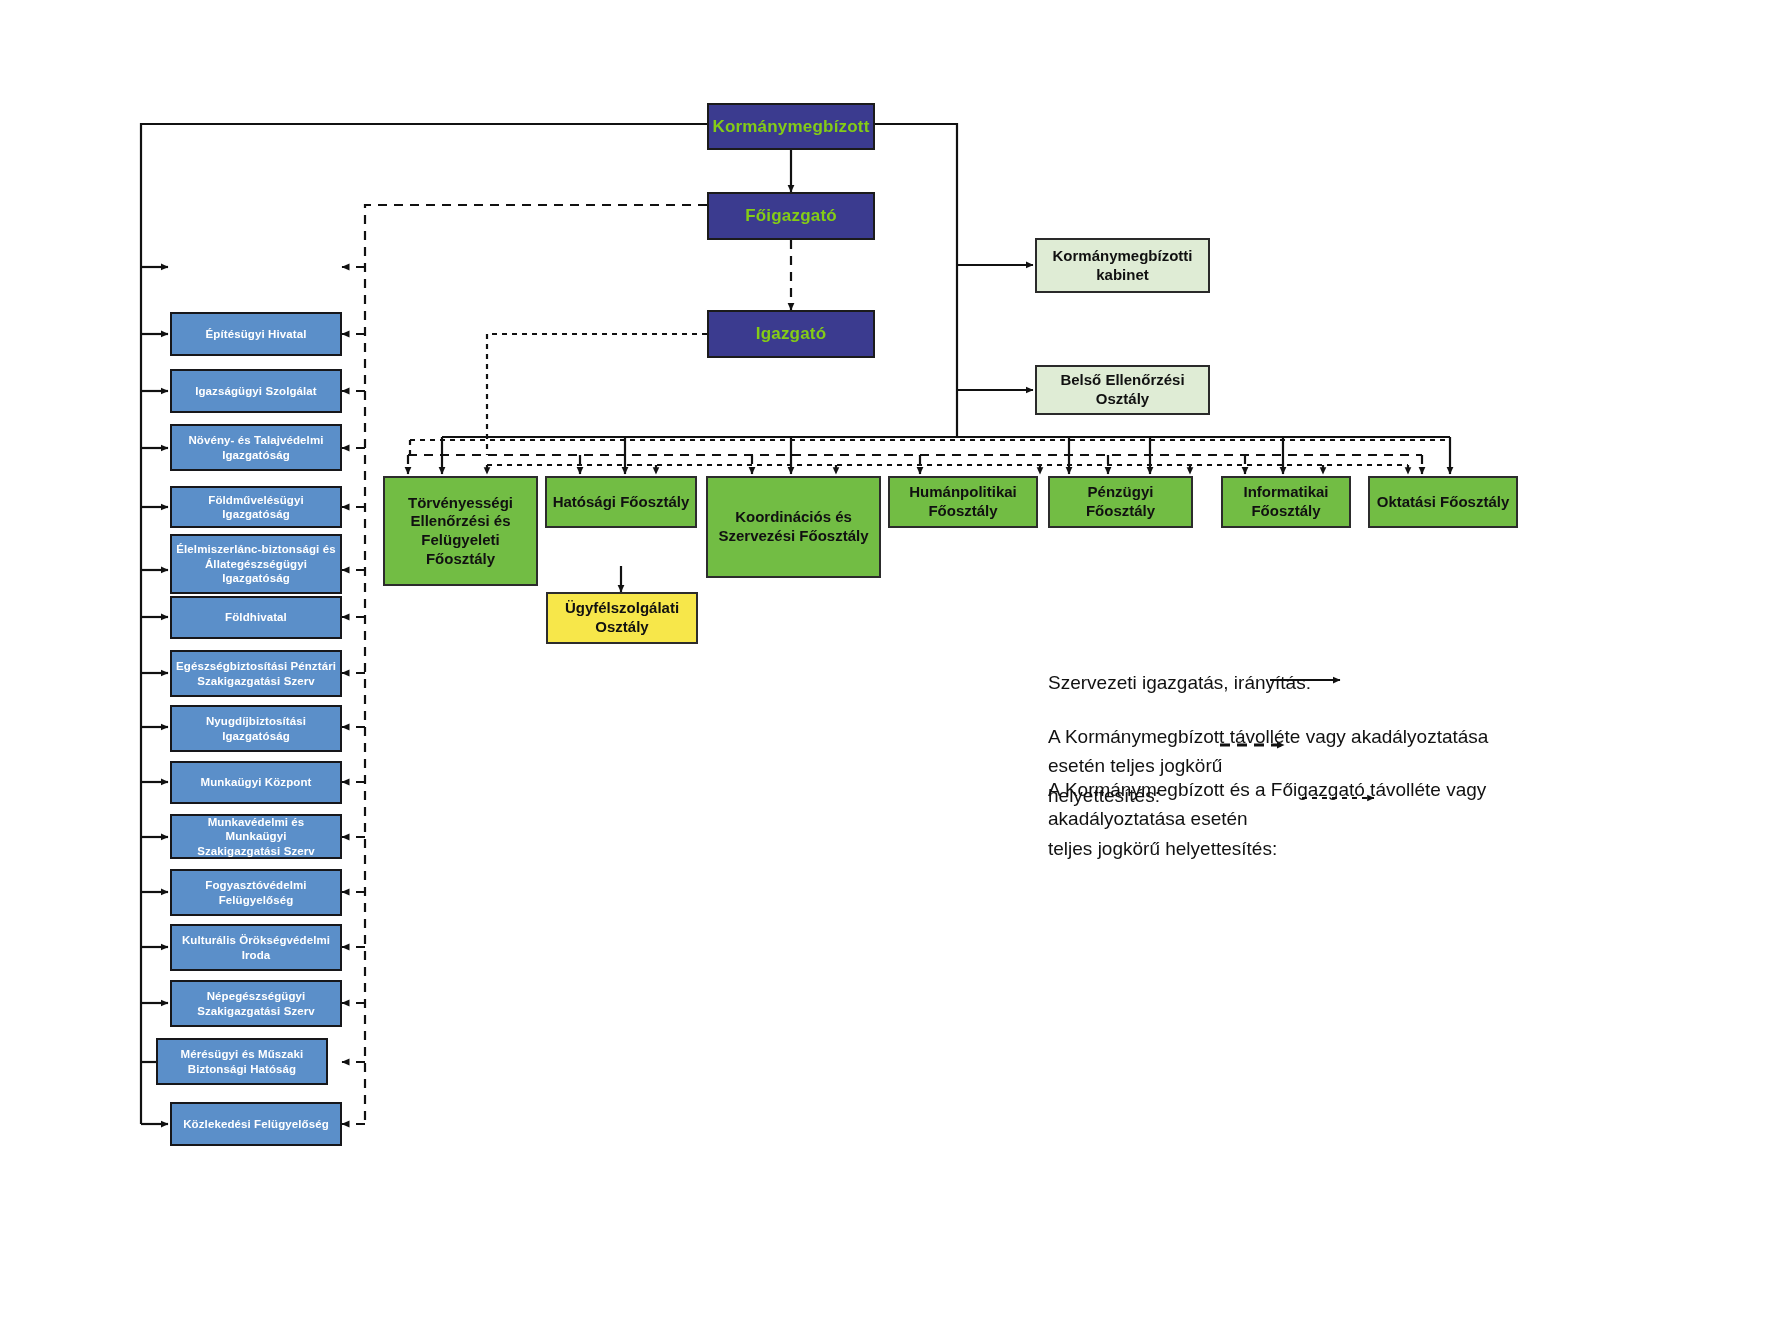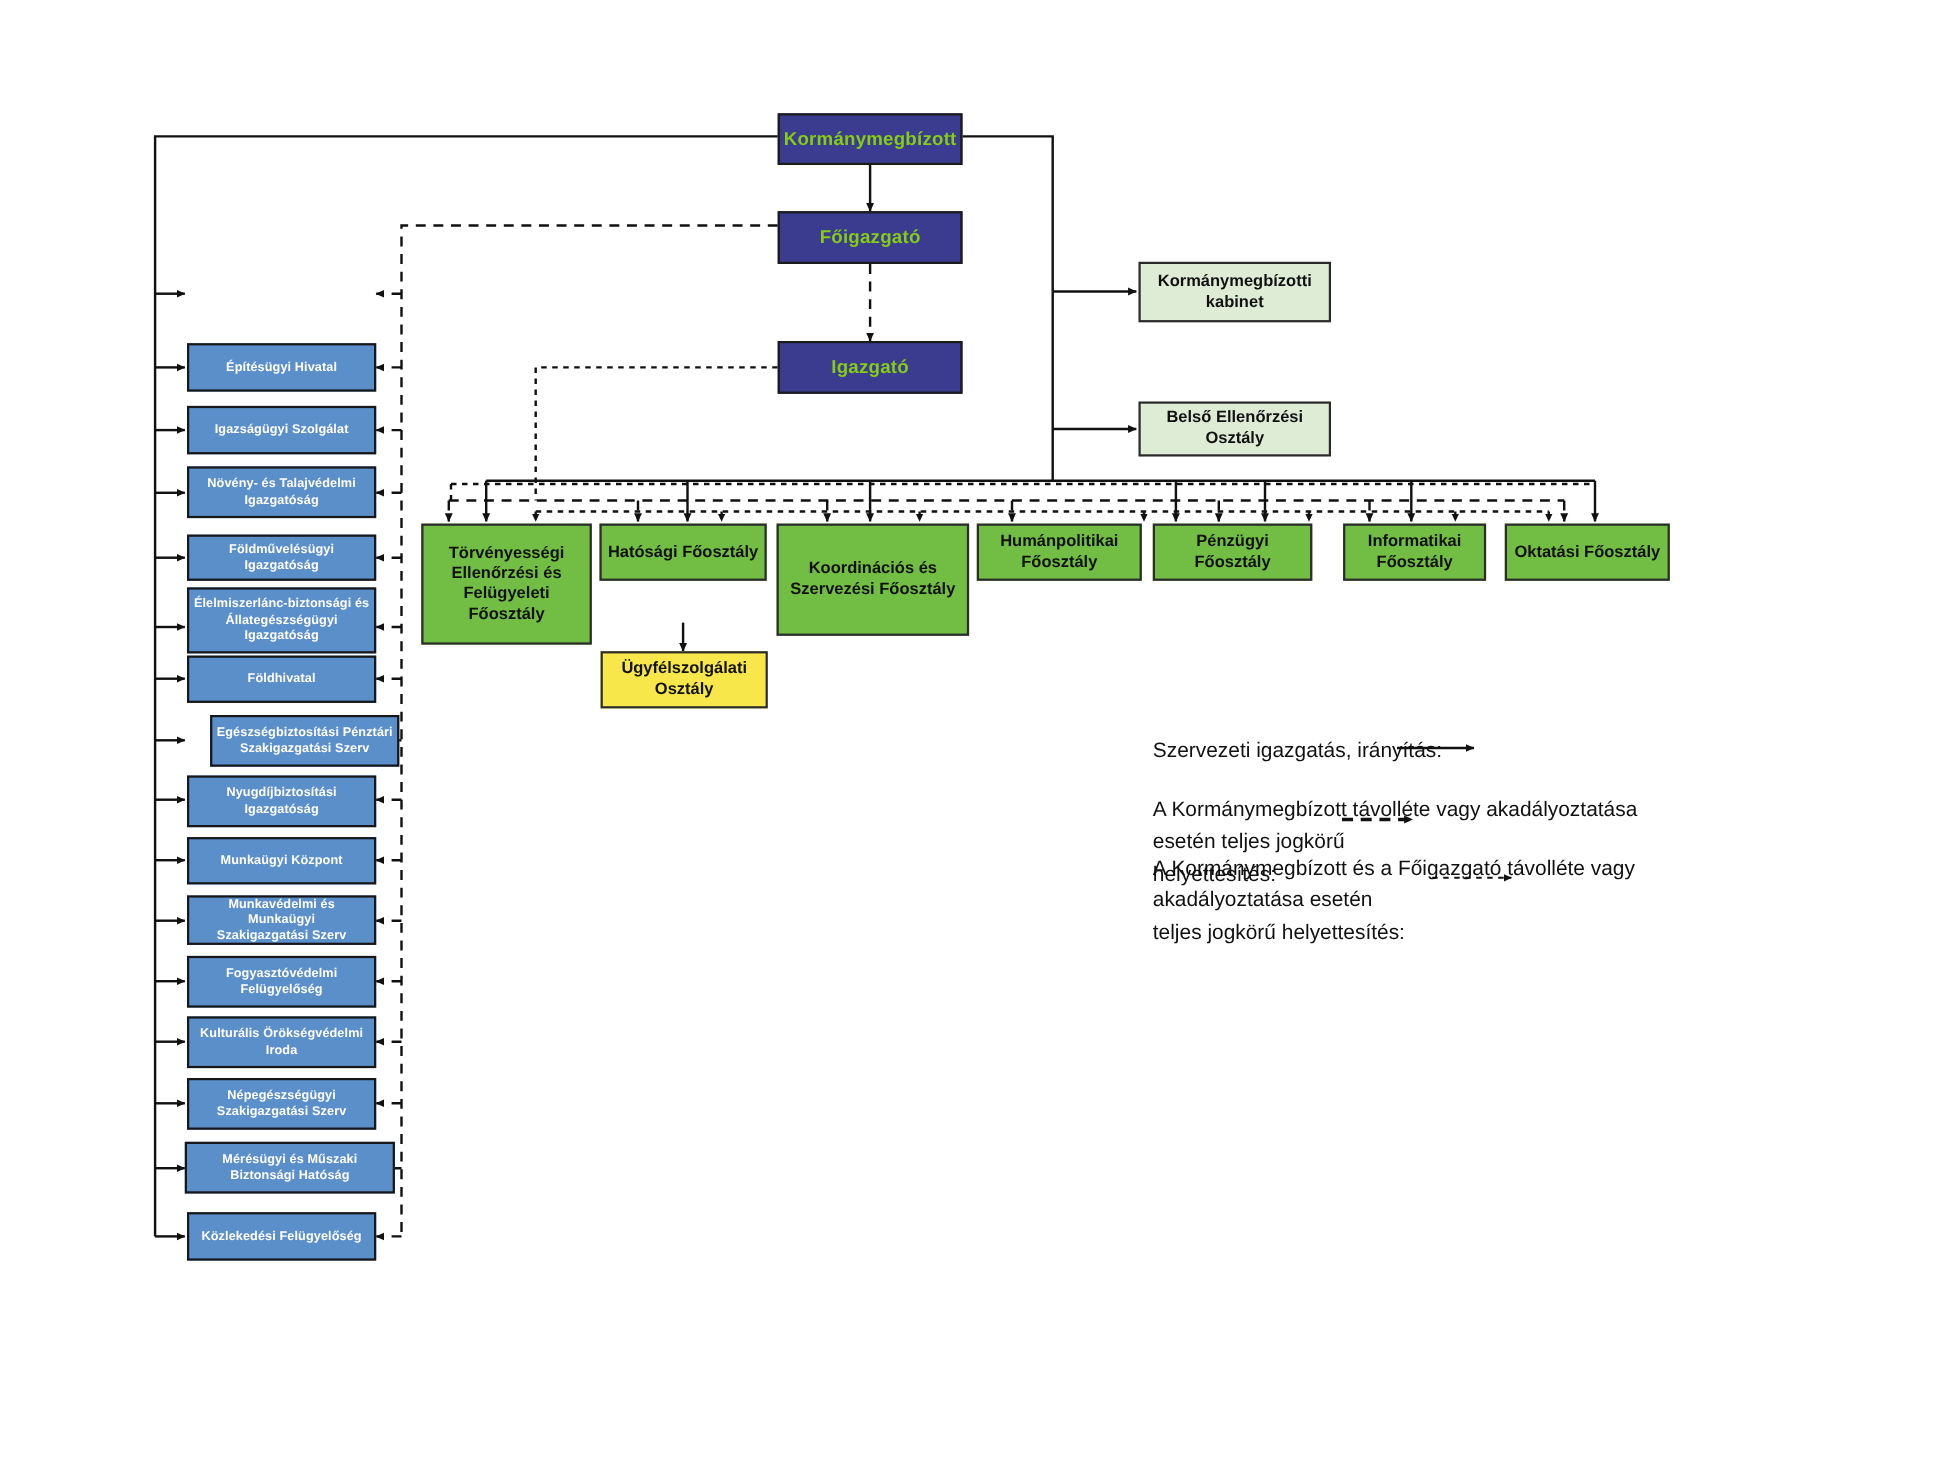--- a/index.html
+++ b/index.html
@@ -205,21 +205,21 @@
     <span>Földművelésügyi Igazgatóság</span>
   </div>
   <div class="box b-blue" style="left:170px;top:534px;width:172px;height:60px;">
     <span>Élelmiszerlánc-biztonsági és
 Állategészségügyi
 Igazgatóság</span>
   </div>
   <div class="box b-blue" style="left:170px;top:596px;width:172px;height:43px;">
     <span>Földhivatal</span>
   </div>
-  <div class="box b-blue" style="left:170px;top:650px;width:172px;height:47px;margin-left:21px;">
+  <div class="box b-blue" style="left:170px;top:650px;width:172px;height:47px;">
     <span>Egészségbiztosítási Pénztári
 Szakigazgatási Szerv</span>
   </div>
   <div class="box b-blue" style="left:170px;top:705px;width:172px;height:47px;">
     <span>Nyugdíjbiztosítási
 Igazgatóság</span>
   </div>
   <div class="box b-blue" style="left:170px;top:761px;width:172px;height:43px;">
     <span>Munkaügyi Központ</span>
   </div>
@@ -232,21 +232,21 @@
 Felügyelőség</span>
   </div>
   <div class="box b-blue" style="left:170px;top:924px;width:172px;height:47px;">
     <span>Kulturális Örökségvédelmi
 Iroda</span>
   </div>
   <div class="box b-blue" style="left:170px;top:980px;width:172px;height:47px;">
     <span>Népegészségügyi
 Szakigazgatási Szerv</span>
   </div>
-  <div class="box b-blue" style="left:168px;top:1038px;width:191px;height:47px;">
+  <div class="box b-blue" style="left:156px;top:1038px;width:172px;height:47px;">
     <span>Mérésügyi és Műszaki
 Biztonsági Hatóság</span>
   </div>
   <div class="box b-blue" style="left:170px;top:1102px;width:172px;height:44px;">
     <span>Közlekedési Felügyelőség</span>
   </div>
 
   <div class="box b-green" style="left:383px;top:476px;width:155px;height:110px;">
     <span>Törvényességi
 Ellenőrzési és

